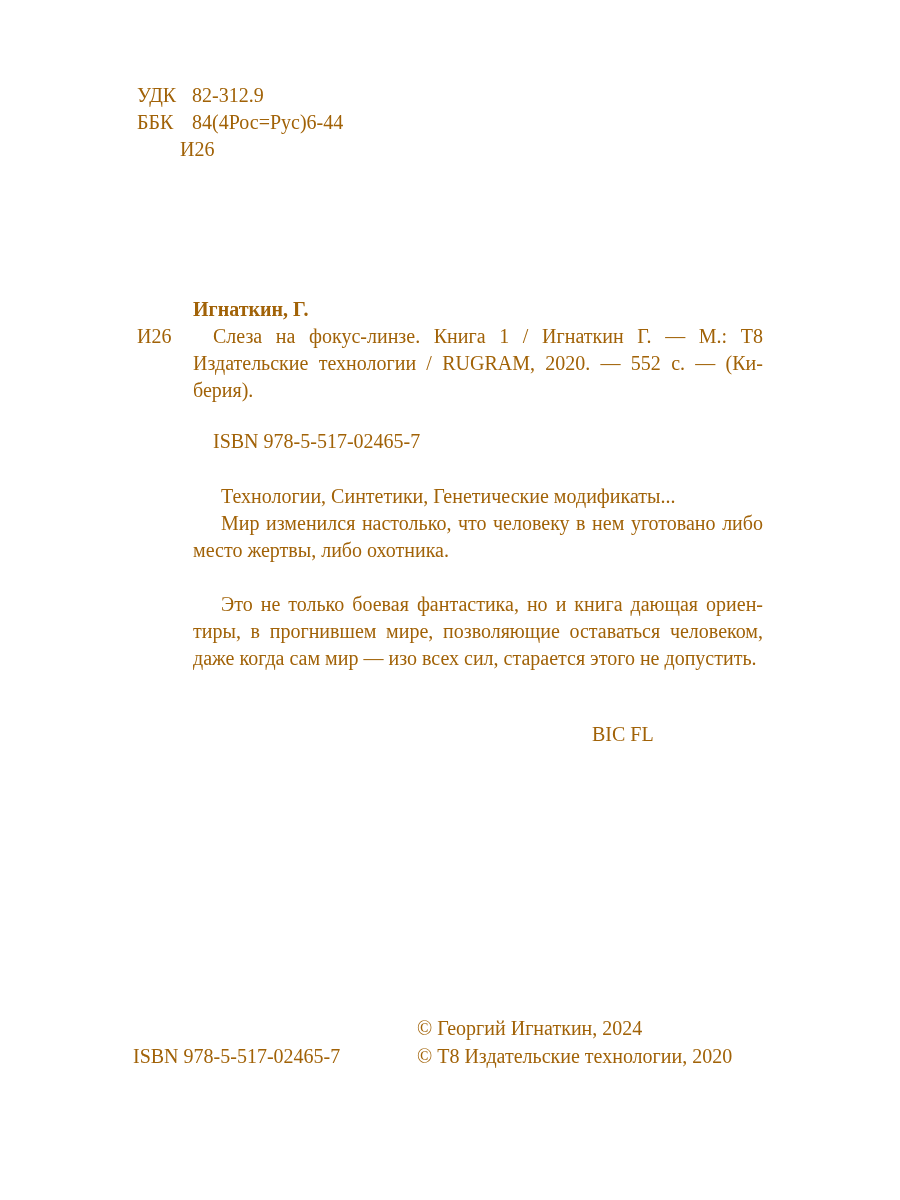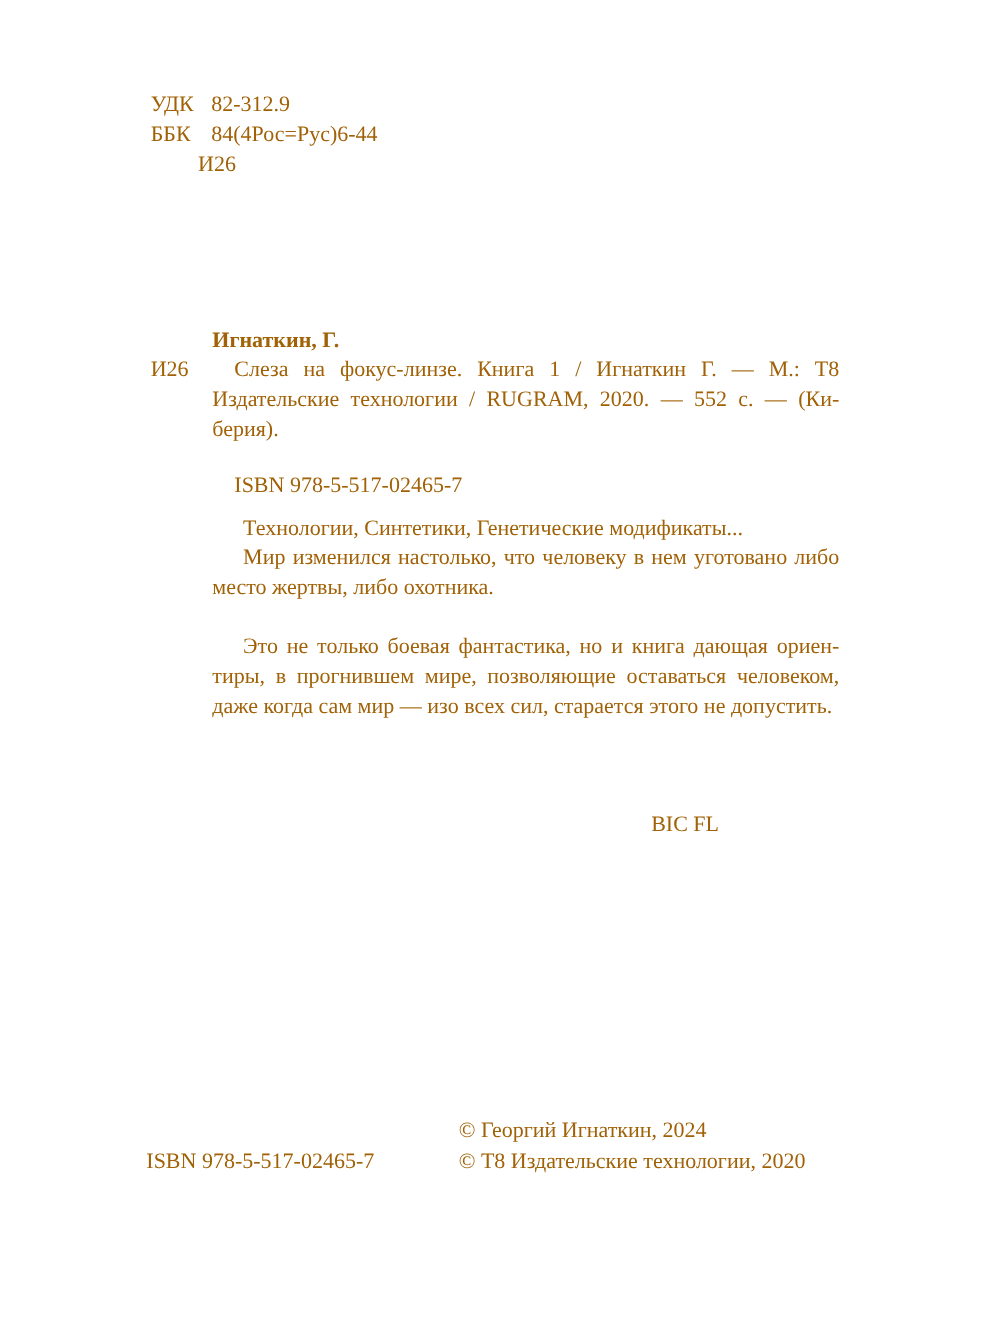--- a/index.html
+++ b/index.html
@@ -32,32 +32,32 @@
     text-indent: 20px;
     hyphens: manual;
     -webkit-hyphens: manual;
   }
   .bib .entry-code { position: absolute; left: -56px; top: 0; text-indent: 0; }
   .bib .isbn-line { margin-top: 24px; text-indent: 20px; }
 
   
   .annotation {
     position: absolute;
-    top: 467px;
+    top: 483px;
     left: 193px;
     width: 570px;
     text-align: justify;
     hyphens: manual;
     -webkit-hyphens: manual;
   }
   .annotation p { text-indent: 28px; }
   .annotation p.review { margin-top: 27px; }
 
   
-  .codes { position: absolute; top: 735px; left: 592px; line-height: 28px; }
+  .codes { position: absolute; top: 720px; left: 592px; line-height: 28px; }
 
   
   .footer { position: absolute; top: 1014px; left: 0; width: 900px; height: 60px; line-height: 28px; }
   .footer-isbn { position: absolute; left: 133px; top: 28px; }
   .footer-copy { position: absolute; left: 417px; top: 0; }
 </style>
 </head>
 <body>
 
 <div class="page">

